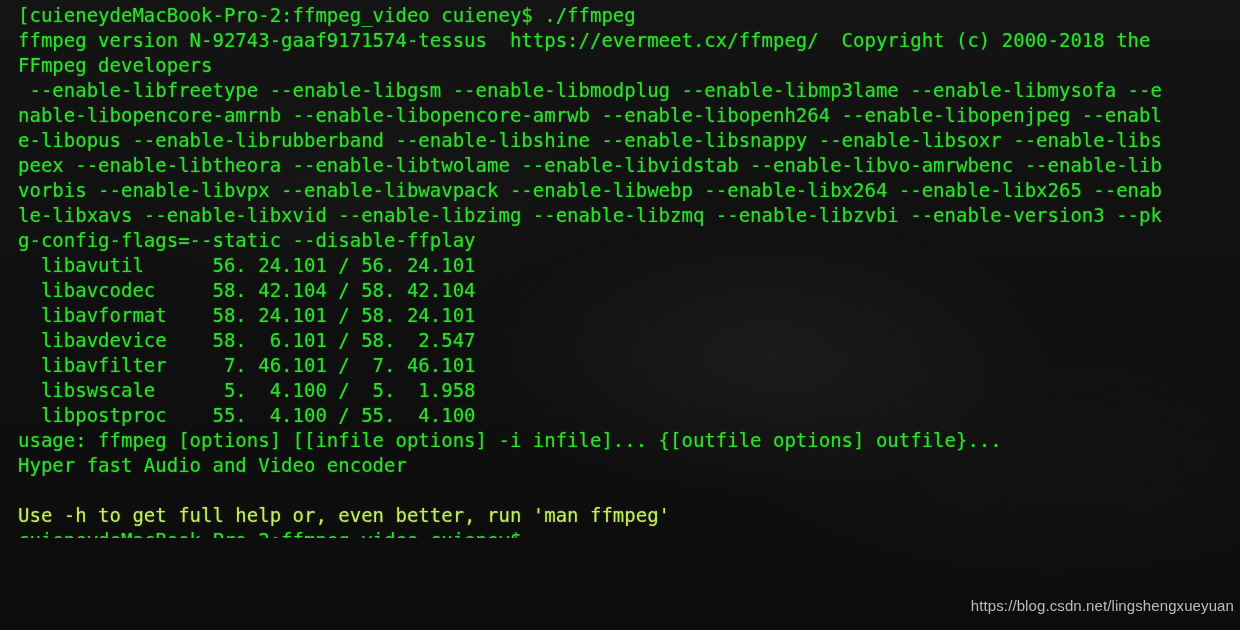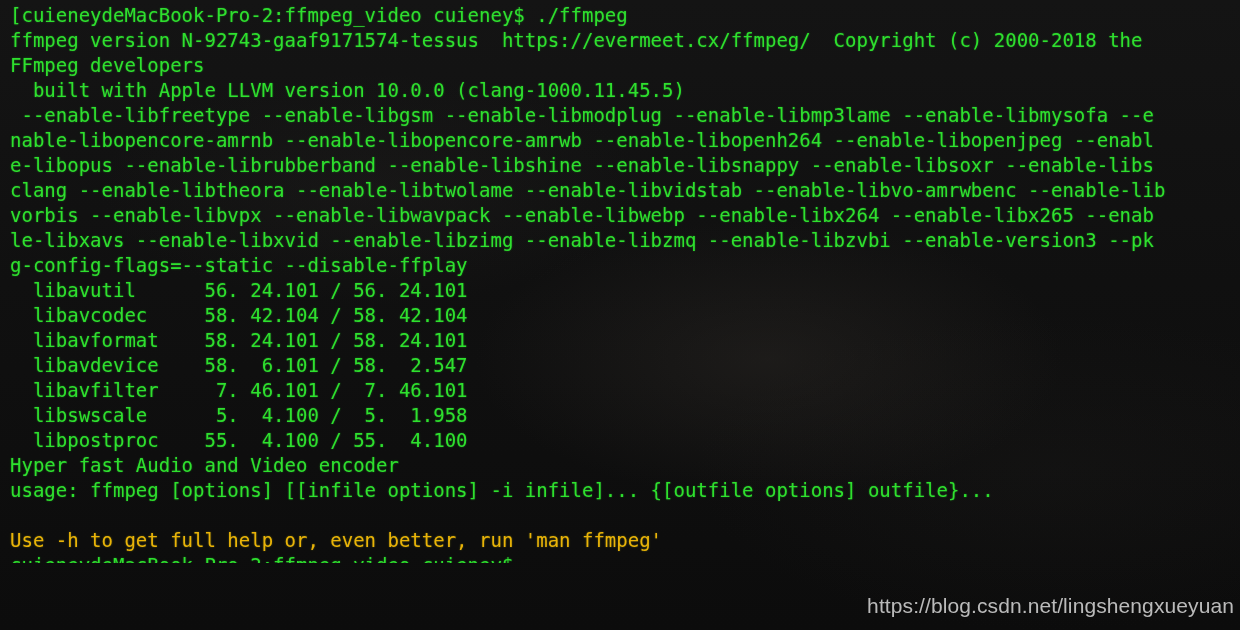--- a/index.html
+++ b/index.html
@@ -34,74 +34,73 @@
   }
   #screen-lines {
     position: relative;
     z-index: 1;
     padding: 3px 0 0 0;
   }
   .line {
     white-space: pre;
     height: 25px;
     line-height: 25px;
-    padding-left: 10px;
+    padding-left: 18px;
     overflow: hidden;
     text-overflow: clip;
   }
   .c-green {
     color: #2ee02e;
     text-shadow: 0 0 2px rgba(46,224,46,0.45);
   }
   .c-yellow {
-    color: #eab308;
+    color: #bef264;
     text-shadow: 0 0 2px rgba(227,220,26,0.40);
   }
   .c-blank { color: transparent; }
   .cut-line {
     height: 10px;
     line-height: 25px;
     overflow: hidden;
   }
   #watermark {
     position: absolute;
     right: 6px;
     bottom: 12px;
     z-index: 3;
     color: #c9c9c9;
     font-family: "Liberation Sans", "DejaVu Sans", sans-serif;
-    font-size: 21px;
+    font-size: 15px;
     letter-spacing: 0.1px;
     opacity: 0.92;
     white-space: nowrap;
   }
 </style>
 </head>
 <body>
 
 <div id="terminal">
   <div id="screen-lines">
       <div class="line c-green">[cuieneydeMacBook-Pro-2:ffmpeg_video cuieney$ ./ffmpeg</div>
       <div class="line c-green">ffmpeg version N-92743-gaaf9171574-tessus  https://evermeet.cx/ffmpeg/  Copyright (c) 2000-2018 the</div>
       <div class="line c-green">FFmpeg developers</div>
-      <div class="line c-green">  built with Apple LLVM version 10.0.0 (clang-1000.11.45.5)</div>
       <div class="line c-green"> --enable-libfreetype --enable-libgsm --enable-libmodplug --enable-libmp3lame --enable-libmysofa --e</div>
       <div class="line c-green">nable-libopencore-amrnb --enable-libopencore-amrwb --enable-libopenh264 --enable-libopenjpeg --enabl</div>
       <div class="line c-green">e-libopus --enable-librubberband --enable-libshine --enable-libsnappy --enable-libsoxr --enable-libs</div>
-      <div class="line c-green">clang --enable-libtheora --enable-libtwolame --enable-libvidstab --enable-libvo-amrwbenc --enable-lib</div>
+      <div class="line c-green">peex --enable-libtheora --enable-libtwolame --enable-libvidstab --enable-libvo-amrwbenc --enable-lib</div>
       <div class="line c-green">vorbis --enable-libvpx --enable-libwavpack --enable-libwebp --enable-libx264 --enable-libx265 --enab</div>
       <div class="line c-green">le-libxavs --enable-libxvid --enable-libzimg --enable-libzmq --enable-libzvbi --enable-version3 --pk</div>
       <div class="line c-green">g-config-flags=--static --disable-ffplay</div>
       <div class="line c-green">  libavutil      56. 24.101 / 56. 24.101</div>
       <div class="line c-green">  libavcodec     58. 42.104 / 58. 42.104</div>
       <div class="line c-green">  libavformat    58. 24.101 / 58. 24.101</div>
       <div class="line c-green">  libavdevice    58.  6.101 / 58.  2.547</div>
       <div class="line c-green">  libavfilter     7. 46.101 /  7. 46.101</div>
       <div class="line c-green">  libswscale      5.  4.100 /  5.  1.958</div>
       <div class="line c-green">  libpostproc    55.  4.100 / 55.  4.100</div>
+      <div class="line c-green">usage: ffmpeg [options] [[infile options] -i infile]... {[outfile options] outfile}...</div>
       <div class="line c-green">Hyper fast Audio and Video encoder</div>
-      <div class="line c-green">usage: ffmpeg [options] [[infile options] -i infile]... {[outfile options] outfile}...</div>
       <div class="line c-blank"></div>
       <div class="line c-yellow">Use -h to get full help or, even better, run 'man ffmpeg'</div>
       <div class="line c-green cut-line">cuieneydeMacBook-Pro-2:ffmpeg_video cuieney$</div>
     </div>
   <div id="watermark">https://blog.csdn.net/lingshengxueyuan</div>
 </div>
 
 </body></html>

